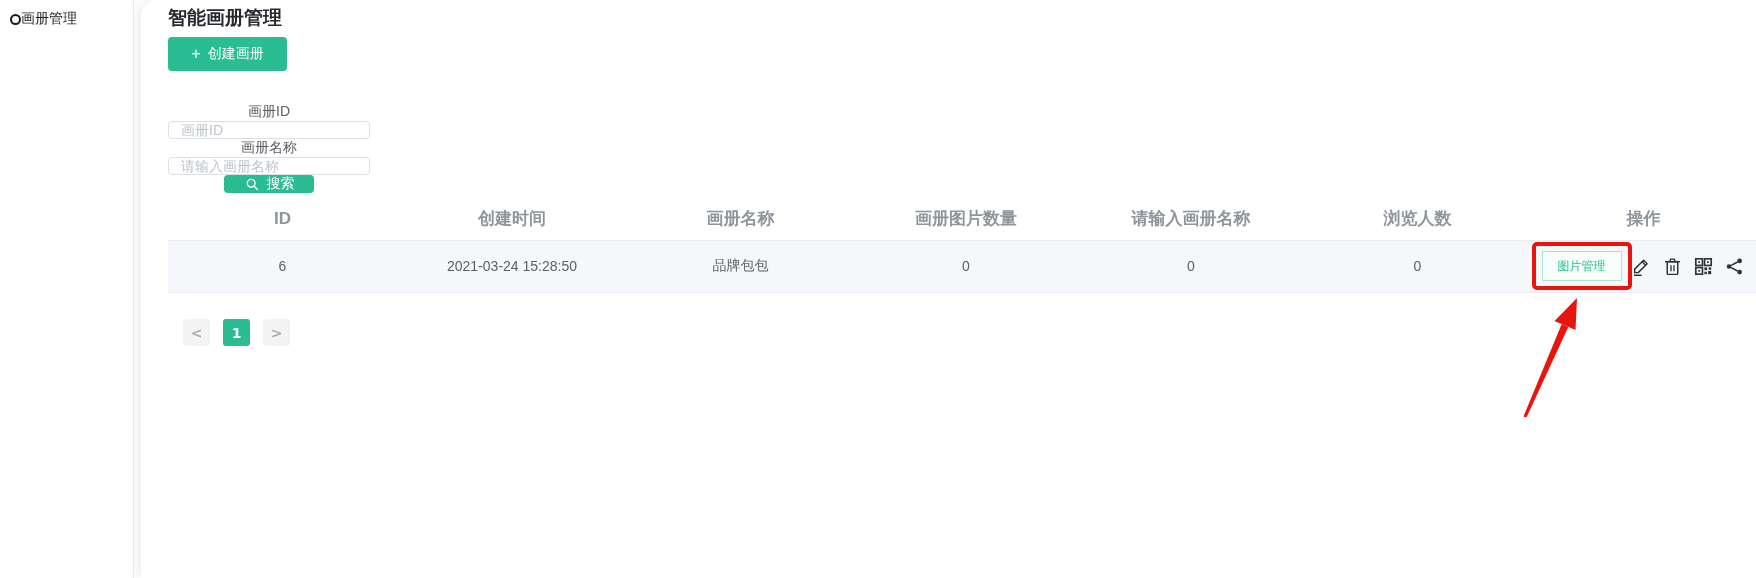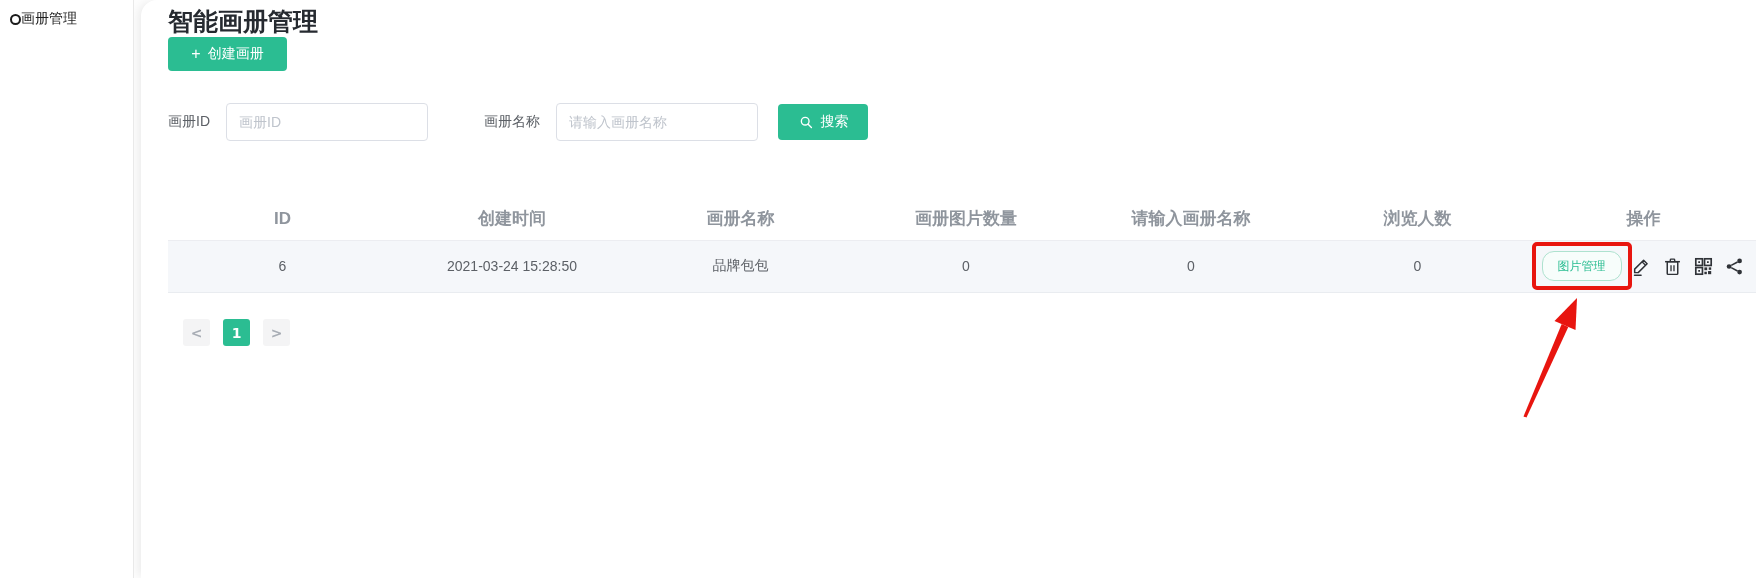--- a/index.html
+++ b/index.html
@@ -13,48 +13,48 @@
     background:#ffffff; border-right:1px solid #e9e9e9; z-index:2; }
   .side-item { display:flex; align-items:center; padding:10px 10px; cursor:pointer; }
   .ring-icon { width:11px; height:11px; border:2px solid #1b1b1b; border-radius:50%; flex:0 0 auto; }
   .side-label { font-size:14px; color:#1f1f1f; white-space:nowrap; }
 
   
   .main-card { position:absolute; left:141px; top:0; right:0; height:578px;
     background:#ffffff; border-top-left-radius:16px;
     box-shadow:-5px 0 10px -2px rgba(0,0,0,0.07); z-index:1; }
 
-  .page-title { position:absolute; left:27px; top:5px; font-size:25px; font-weight:600; color:#262a30; }
+  .page-title { position:absolute; left:27px; top:5px; font-size:19px; font-weight:600; color:#262a30; }
 
   .btn-green { display:inline-flex; align-items:center; justify-content:center; gap:7px;
     background:#2bbd92; color:#ffffff; font-size:14px; border:none; border-radius:4px; cursor:pointer; }
   .create-btn { position:absolute; left:27px; top:37px; width:119px; height:34px; }
   .plus-glyph { font-size:16px; font-weight:400; line-height:1; }
 
   
-  .search-row { position:absolute; left:27px; top:103px; display:flex; align-items:center; height:38px; }
+  .search-row { position:absolute; left:27px; top:103px; display:flex; align-items:center; height:38px;flex-direction:column; }
   .form-label { font-size:14px; color:#5c6066; white-space:nowrap; }
   .text-input { width:202px; height:38px; border:1px solid #dcdfe6; border-radius:4px;
     padding:0 12px; font-size:14px; color:#606266; outline:none; background:#fff;
     font-family:"Liberation Sans","DejaVu Sans",sans-serif; }
   .text-input::placeholder { color:#bfc4cc; }
   .search-btn { width:90px; height:36px; font-size:14px; }
   .gap16 { width:16px; } .gap56 { width:56px; } .gap20 { width:20px; }
 
   
   .album-table { position:absolute; left:27px; top:198px; width:1588px; border-collapse:collapse; table-layout:fixed; }
   .album-table th { height:42px; font-size:17px; font-weight:700; color:#8f959d; text-align:center;
     border-bottom:1px solid #ecedf1; }
   .album-table td { height:52px; font-size:14px; color:#5c6066; text-align:center;
     background:#f5f7fa; border-bottom:1px solid #e9ecf0; }
   .actions-cell-inner { display:flex; align-items:center; justify-content:center; gap:9px; }
 
   .annotated-wrap { position:relative; display:inline-block; }
   .img-manage-btn { width:80px; height:30px; background:#f7fdfb; border:1px solid #aee2cf;
-    border-radius:12px; color:#2bbd92; font-size:12px; cursor:pointer;
+    border-radius:0; color:#2bbd92; font-size:12px; cursor:pointer;
     font-family:"Liberation Sans","DejaVu Sans",sans-serif; }
   .red-box { position:absolute; left:-10px; top:-9px; right:-10px; bottom:-9px;
     border:4px solid #e8150f; border-radius:5px; pointer-events:none; z-index:5; }
 
   .icon-btn { width:22px; height:22px; display:inline-flex; align-items:center; justify-content:center;
     background:none; border:none; cursor:pointer; padding:0; }
   .icon-btn svg { display:block; }
 
   
   .pagination { position:absolute; left:42px; top:319px; display:flex; align-items:center; gap:13px; }

